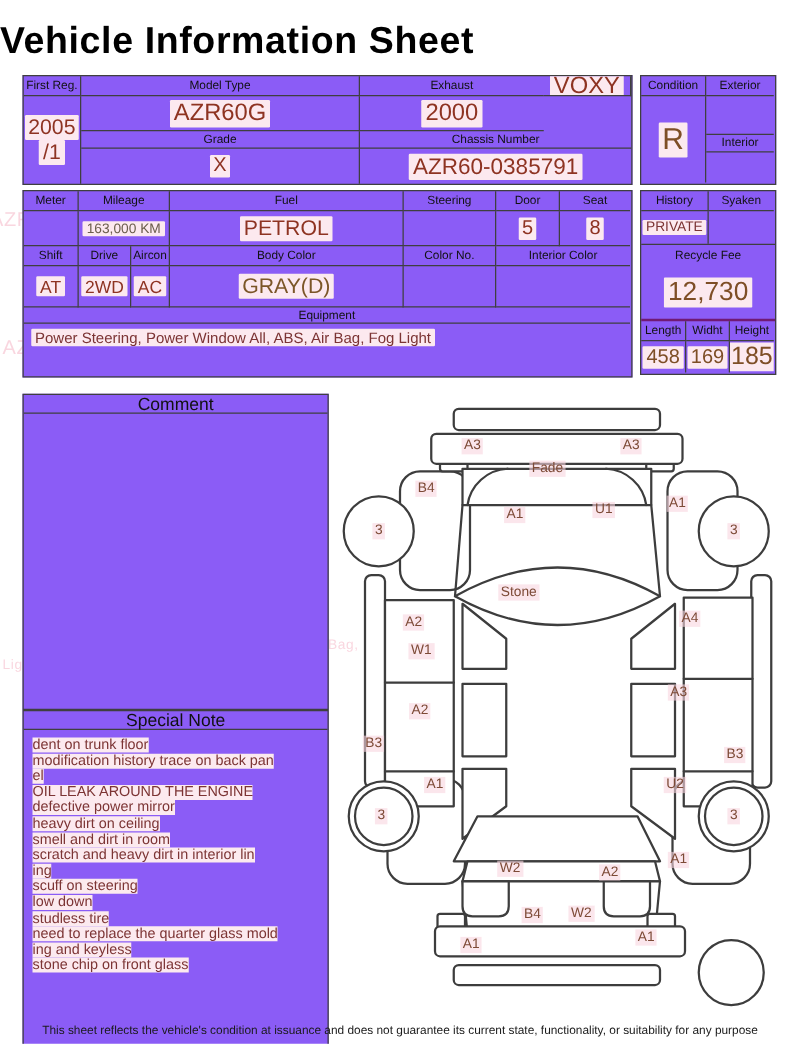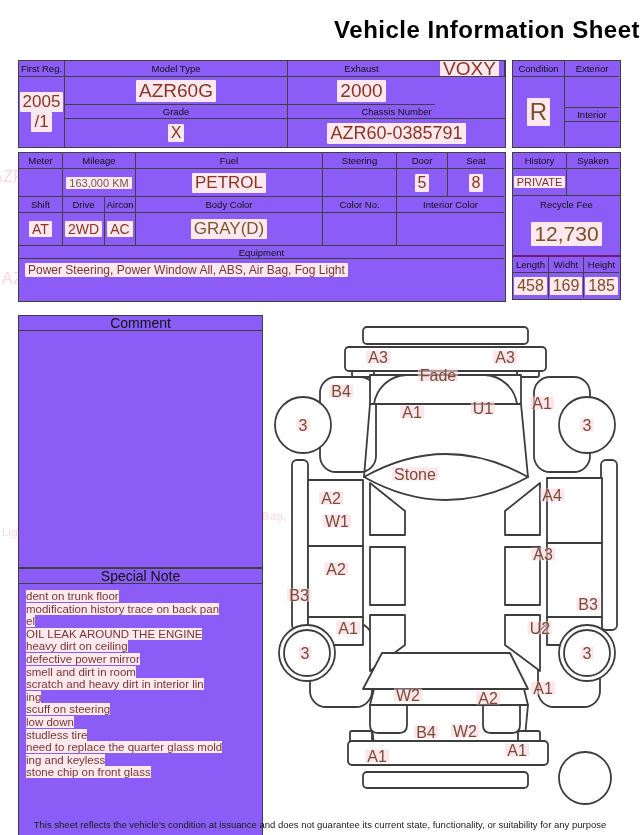--- a/index.html
+++ b/index.html
@@ -16,22 +16,22 @@
   .box { border: 1.5px solid #3f3f3f; background: #8b5cf6; }
   .cell { display: flex; align-items: center; justify-content: center; overflow: hidden; }
   .br { border-right: 1px solid #3f3f3f; }
   .bb { border-bottom: 1px solid #3f3f3f; }
   .hdr { font-size: 9.5px; color: #111; }
   .hl { background: #fce9ef; padding: 0 3px; border-radius: 1px; white-space: nowrap; }
   .v-red   { color: #8e3322; }
   .v-brown { color: #7e4e26; }
   .v-gray  { color: #6b5d4c; }
   .v-note  { color: #7c3434; }
-  #title { left: 0; top: 16px; width: 640px; text-align: right;
-           font-size: 24px; font-weight: bold; letter-spacing: .5px; color: #000; }
+  #title { left: 0; top: 16px; width: 640px; text-align: left;
+           font-size: 30px; font-weight: bold; letter-spacing: .5px; color: #000; }
   #t1l { left: 18px; top: 60px; width: 488px; height: 88px;
          grid-template-columns: 46px 223px 147px 70px;
          grid-template-rows: 16px 28px 14px 28px; }
   #t1r { left: 512px; top: 60px; width: 109px; height: 88px;
          grid-template-columns: 52px 54px;
          grid-template-rows: 16px 31px 14px 24px; }
   #t2l { left: 18px; top: 152px; width: 488px; height: 150px;
          grid-template-columns: 44px 42px 31px 187px 74px 51px 56px;
          grid-template-rows: 16px 28px 16px 33px 13px 41px; }
   #t2r { left: 512px; top: 152px; width: 109px; height: 148px;
@@ -44,21 +44,21 @@
   #cbox { left: 18px; top: 315px; width: 245px; height: 253px; }
   #sbox { left: 18px; top: 568px; width: 245px; height: 306px; }
   .panel-hdr { height: 15px; border-bottom: 1px solid #3f3f3f;
                display: flex; align-items: center; justify-content: center;
                font-size: 14px; color: #111; }
   #notes { padding: 6px 7px; }
   .note-line { font-size: 11.5px; line-height: 12.6px; }
   .note-line span { background: #fceaef; color: #7c3434; }
   #diagram { left: 270px; top: 315px; width: 370px; height: 500px; }
   .dlab { position: absolute; transform: translate(-50%,-50%);
-          font-size: 16px; line-height: 13px; color: #7d4a36;
+          font-size: 11px; line-height: 13px; color: #7d4a36;
           background: rgba(248,214,224,.6); padding: 0 2px; white-space: nowrap; }
   .ghost { position: absolute; color: #f6bccb; opacity: .6; white-space: nowrap;
            letter-spacing: .5px; }
   #footer { left: 0; top: 819px; width: 640px; text-align: center;
             font-size: 9.5px; color: #1a1a1a; }
 </style>
 </head>
 <body>
 
 <div>
@@ -192,39 +192,39 @@
     <div class="cell hdr br bb">Length</div>
     <div class="cell hdr br bb">Widht</div>
     <div class="cell hdr bb">Height</div>
     <div class="cell br">
         <span class="hl v-brown" style="font-size:16px;">458</span>
       </div>
     <div class="cell br">
         <span class="hl v-brown" style="font-size:16px;">169</span>
       </div>
     <div class="cell">
-        <span class="hl v-brown" style="font-size:16px;">185</span>
+        <span class="hl v-brown" style="font-size:20px;">185</span>
       </div>
   </div>
 </div>
 
 <div id="cbox" class="abs box">
   <div class="panel-hdr">Comment</div>
 </div>
 
 <div id="sbox" class="abs box">
   <div class="panel-hdr">Special Note</div>
   <div id="notes">
 
   <div class="note-line"><span>dent on trunk floor</span></div>
       <div class="note-line"><span>modification history trace on back pan</span></div>
       <div class="note-line"><span>el</span></div>
       <div class="note-line"><span>OIL LEAK AROUND THE ENGINE</span></div>
+      <div class="note-line"><span>defective power mirror</span></div>
       <div class="note-line"><span>heavy dirt on ceiling</span></div>
-      <div class="note-line"><span>defective power mirror</span></div>
       <div class="note-line"><span>smell and dirt in room</span></div>
       <div class="note-line"><span>scratch and heavy dirt in interior lin</span></div>
       <div class="note-line"><span>ing</span></div>
       <div class="note-line"><span>scuff on steering</span></div>
       <div class="note-line"><span>low down</span></div>
       <div class="note-line"><span>studless tire</span></div>
       <div class="note-line"><span>need to replace the quarter glass mold</span></div>
       <div class="note-line"><span>ing and keyless</span></div>
       <div class="note-line"><span>stone chip on front glass</span></div>
     </div>

